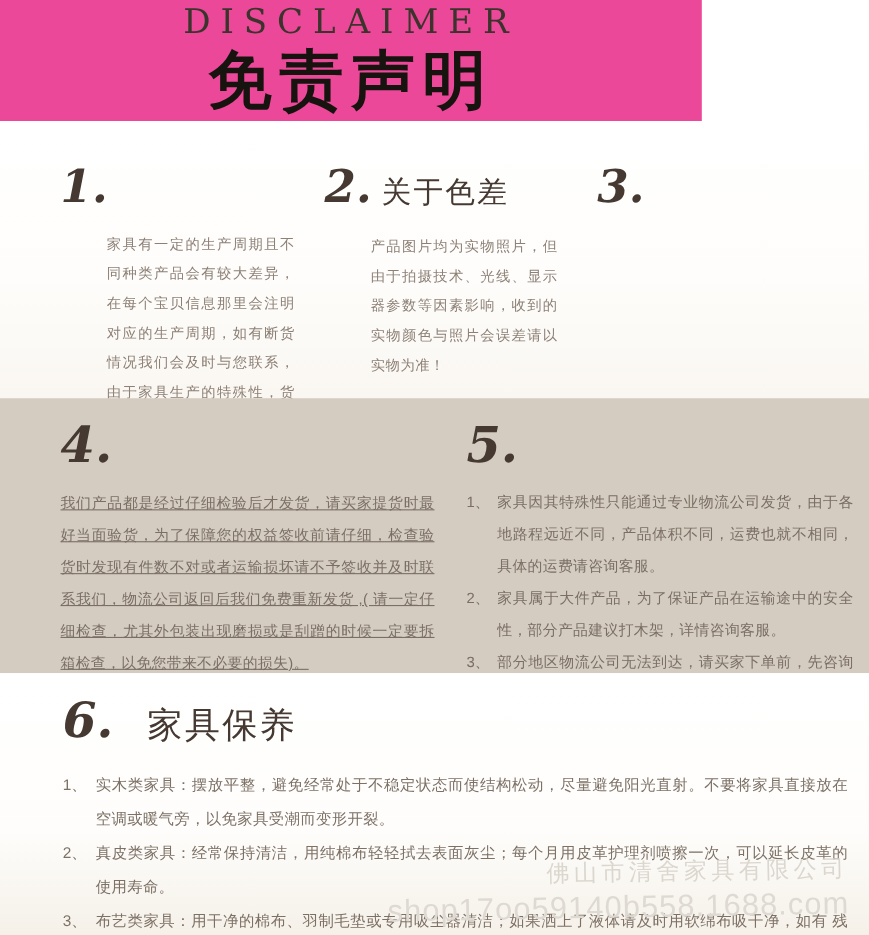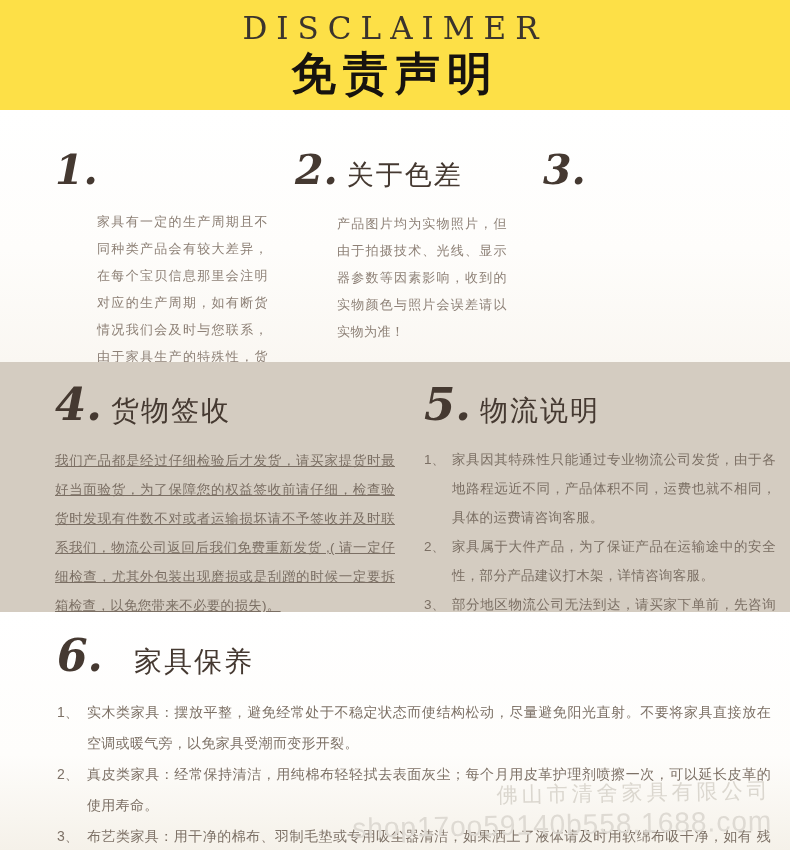--- a/index.html
+++ b/index.html
@@ -12,37 +12,37 @@
     height: 850px;
     margin: 0 auto;
     overflow: hidden;
     background: #ffffff;
   }
 
   
   .hero {
     position: absolute;
     left: 0; top: 0;
-    width: 790px; height: 110px;
-    background: #fde047;
+    width: 638px; height: 110px;
+    background: #ec4899;
     display: flex;
     flex-direction: column;
     align-items: center;
     justify-content: center;
     padding-top: 4px;
   }
   .hero-en {
     font-family: "DejaVu Serif", "Liberation Serif", serif;
     font-size: 31px;
     letter-spacing: 9px;
     color: #3b342d;
     line-height: 1.1;
   }
   .hero-zh {
-    font-size: 45px;
+    font-size: 58px;
     font-weight: bold;
     letter-spacing: 7px;
     color: #17130f;
     line-height: 1.25;
     margin-top: 1px;
   }
 
   
   .cols {
     position: absolute;
@@ -112,21 +112,21 @@
 
   
   .bottom {
     position: absolute;
     left: 0; top: 612px;
     width: 790px; height: 238px;
     background: linear-gradient(180deg, #ffffff 0%, #fefdfb 60%, #f5f1e9 100%);
   }
   .block-6 { position: absolute; left: 57px; top: 22px; width: 714px; }
   .block-6 .sec-h .num { font-size: 44px; }
-  .block-6 .sec-h .t { font-size: 28px; margin-left: 31px; }
+  .block-6 .sec-h .t { font-size: 32px; margin-left: 31px; }
   .block-6 .num-list { margin-top: 16px; }
   .block-6 .num-list li {
     font-size: 14px;
     line-height: 31px;
     color: #7d7166;
   }
   .block-6 .num-list .mk { flex: 0 0 30px; }
 
   .watermark {
     position: absolute;
@@ -181,29 +181,27 @@
       </h2>
     </article>
 
   </section>
 
   <section class="mid">
 
     <article class="mid-block block-4">
       <h2 class="sec-h">
         <span class="num">4.</span>
-        <span class="t">货物签收</span>
       </h2>
       <p class="sec-body">我们产品都是经过仔细检验后才发货，请买家提货时最好当面验货，为了保障您的权益签收前请仔细，检查验货时发现有件数不对或者运输损坏请不予签收并及时联系我们，物流公司返回后我们免费重新发货 ,( 请一定仔细检查，尤其外包装出现磨损或是刮蹭的时候一定要拆箱检查，以免您带来不必要的损失)。</p>
     </article>
 
     <article class="mid-block block-5">
       <h2 class="sec-h">
         <span class="num">5.</span>
-        <span class="t">物流说明</span>
       </h2>
       <ol class="num-list">
         <li>
           <span class="mk">1、</span>
           <span class="txt">家具因其特殊性只能通过专业物流公司发货，由于各地路程远近不同，产品体积不同，运费也就不相同，具体的运费请咨询客服。</span>
         </li>
         <li>
           <span class="mk">2、</span>
           <span class="txt">家具属于大件产品，为了保证产品在运输途中的安全性，部分产品建议打木架，详情咨询客服。</span>
         </li>

